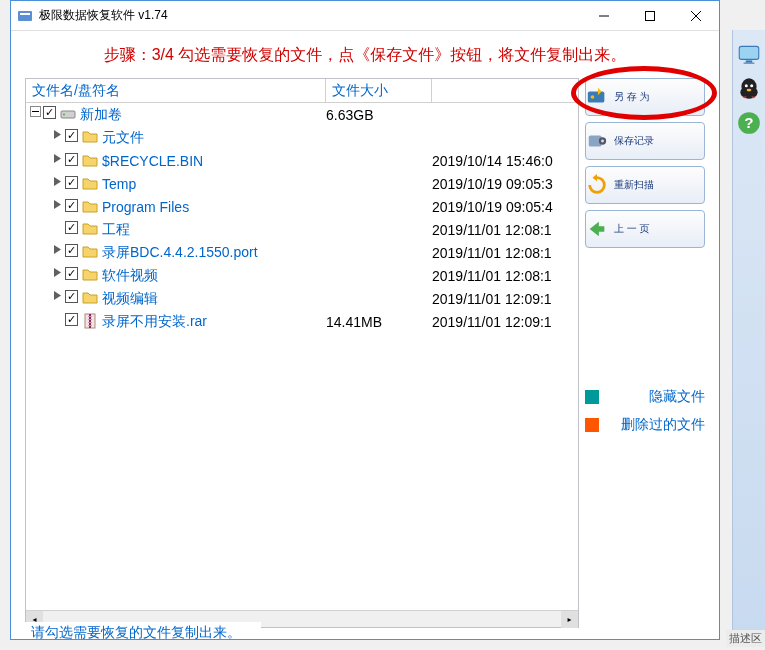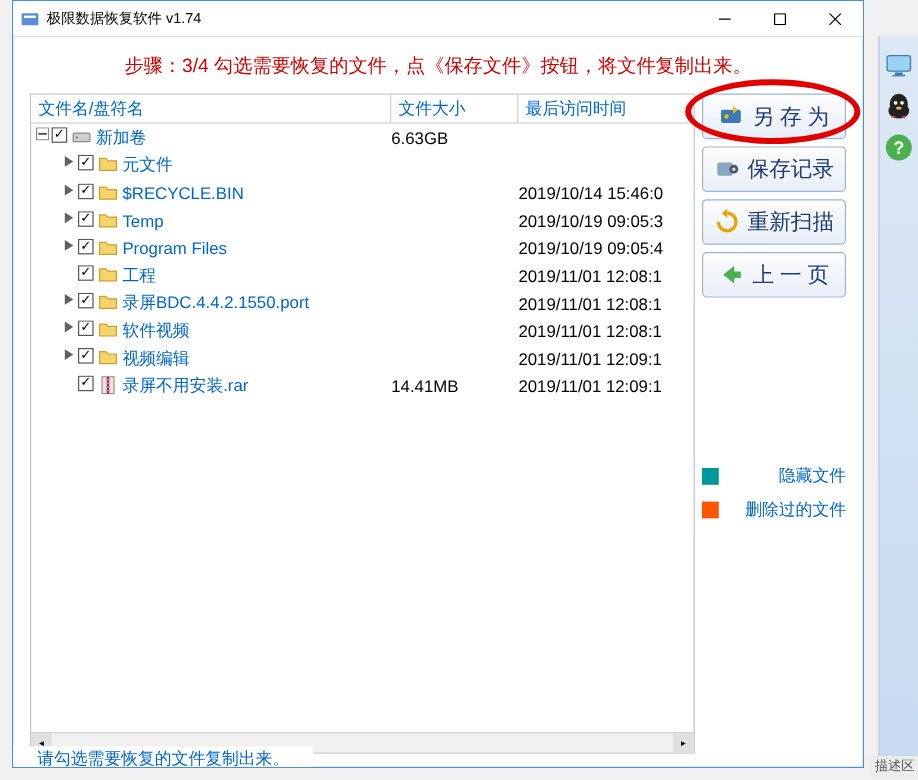--- a/index.html
+++ b/index.html
@@ -31,21 +31,21 @@
 .chk { width: 13px; height: 13px; border: 1px solid #555; margin-right: 4px; display: inline-flex; align-items: center; justify-content: center; flex-shrink: 0; cursor: pointer; background: #fff; }
 .chk.on::after { content: "✓"; font-size: 11px; line-height: 11px; color: #000; }
 .ficon { width: 16px; height: 16px; margin-right: 4px; flex-shrink: 0; }
 .fname { color: #0066cc; }
 
 .hscroll { height: 17px; background: #f0f0f0; border-top: 1px solid #d0d0d0; display: flex; }
 .hscroll .arrow { width: 17px; height: 17px; background: #e0e0e0; display: flex; align-items: center; justify-content: center; cursor: pointer; font-size: 8px; }
 .hscroll .track { flex: 1; }
 
 .side-panel { width: 120px; margin-left: 6px; position: relative; }
-.sbtn { width: 120px; height: 38px; background: linear-gradient(#fdfdfd,#e8eef7); border: 1px solid #9ab6d6; border-radius: 4px; margin-bottom: 6px; display: flex; align-items: center; justify-content: center; gap: 6px; cursor: pointer; font-size: 18px; color: #1a3a7a; position: relative; }
+.sbtn { width: 120px; height: 38px; background: linear-gradient(#fdfdfd,#e8eef7); border: 1px solid #9ab6d6; border-radius: 4px; margin-bottom: 6px; display: flex; align-items: center; gap: 6px; cursor: pointer; font-size: 10px; color: #1a3a7a; position: relative; }
 .sbtn .bicon { width: 22px; height: 22px; flex-shrink: 0; }
 
 .ring { position: absolute; left: -14px; top: -12px; width: 146px; height: 54px; border: 5px solid #e00000; border-radius: 50%; pointer-events: none; z-index: 10; }
 
 .legend { margin-top: 140px; font-size: 14px; }
 .legend .li { display: flex; align-items: center; gap: 6px; margin-bottom: 10px; justify-content: space-between; }
 .legend .sw { width: 14px; height: 14px; }
 .sw.teal { background: #009999; }
 .sw.orange { background: #ff5500; }
 .legend .lt { color: #0066cc; }
@@ -107,21 +107,20 @@
       </div>
   </div>
 
   <div class="instruction">步骤：3/4 勾选需要恢复的文件，点《保存文件》按钮，将文件复制出来。</div>
 
   <div class="content">
     <div class="tree-panel">
       <div class="tree-header">
         <div class="col c1">文件名/盘符名</div>
         <div class="col c2">文件大小</div>
-        <div class="col c3">最后访问时间</div>
       </div>
       <div class="tree-body" id="tree-body">
           <div class="row">
             <div class="c1" style="padding-left: 4px;">
               <span class="expander">
                 <svg width="11" height="11">
                   <rect x="0.5" y="0.5" width="10" height="10" fill="#fff" stroke="#888"></rect>
                   <line x1="2" y1="5.5" x2="9" y2="5.5" stroke="#000"></line>
                 </svg>
               </span>

